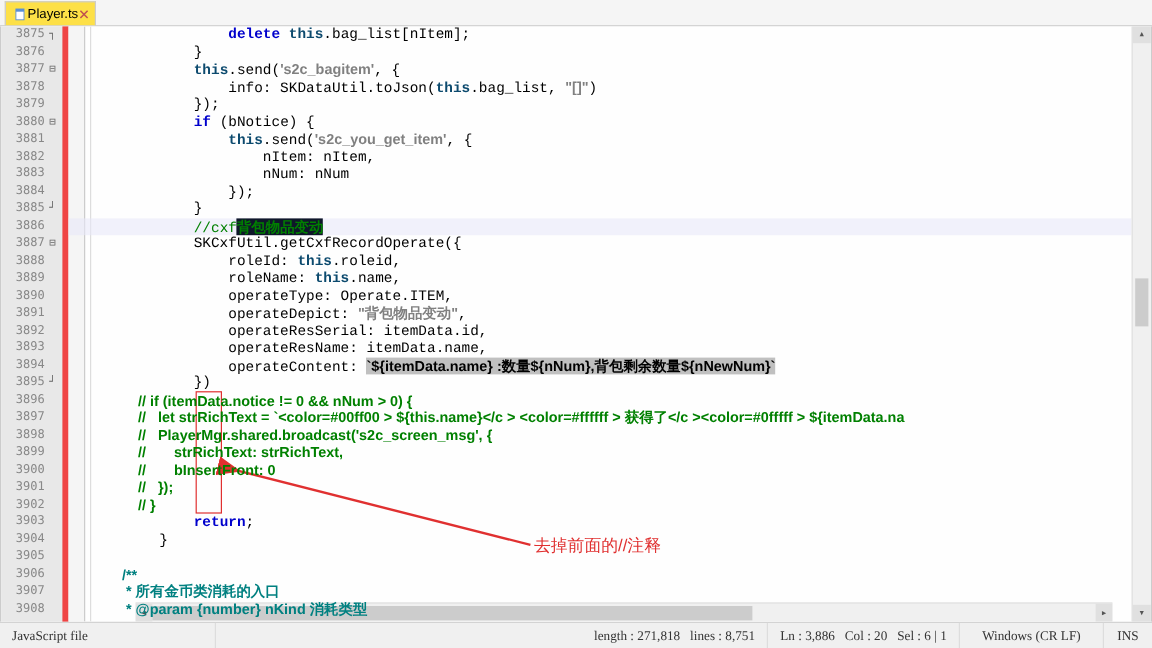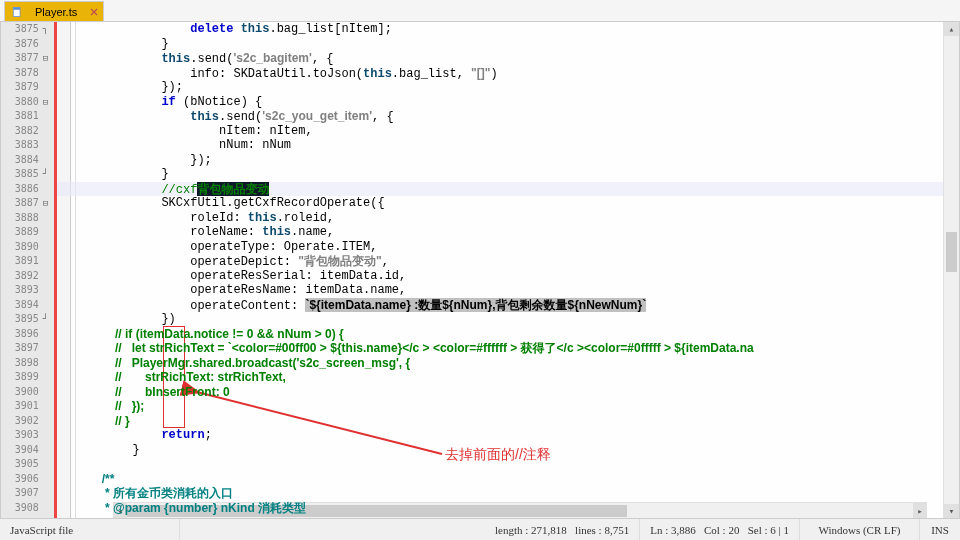--- a/index.html
+++ b/index.html
@@ -1,24 +1,24 @@
 <!DOCTYPE html>
 <html><head>
 <meta charset="utf-8">
 <style>
   * { margin: 0; padding: 0; box-sizing: border-box; }
   body { font-family: Consolas, "Courier New", monospace; font-size: 12px; background: #f0f0f0; overflow: hidden; width: 960px; height: 540px; position: relative; }
   .tabbar { background: #f5f5f5; height: 22px; border-bottom: 1px solid #ccc; display: flex; align-items: flex-end; padding-left: 4px; }
-  .tab { background: #eab308; border: 1px solid #ccc; border-bottom: none; padding: 2px 4px 2px 6px; display: flex; align-items: center; gap: 12px; height: 20px; }
+  .tab { background: #fde047; border: 1px solid #ccc; border-bottom: none; padding: 2px 4px 2px 6px; display: flex; align-items: center; gap: 0; height: 20px; }
   .tab-icon { width: 12px; height: 12px; display: inline-flex; align-items: center; justify-content: center; }
   .tab-icon svg { width: 12px; height: 12px; }
   .tab-label { font-size: 11px; font-family: Consolas, sans-serif; }
   .tab-close { width: 10px; height: 10px; display: inline-flex; align-items: center; justify-content: center; cursor: pointer; }
   .editor-area { display: flex; height: 496px; background: #fefefe; border-left: 1px solid #ccc; border-right: 1px solid #ccc; position: relative; }
-  .gutter { width: 56px; background: #e8e8e8; border-right: 3px solid #ef4444; display: flex; flex-direction: column; font-size: 10px; color: #888; font-family: Consolas, monospace; }
+  .gutter { width: 56px; background: #e8e8e8; border-right: 5px solid #ef4444; display: flex; flex-direction: column; font-size: 10px; color: #888; font-family: Consolas, monospace; }
   .gutter-line { height: 14.5px; line-height: 14.5px; display: flex; justify-content: flex-end; align-items: center; padding-right: 2px; }
   .ln { width: 34px; text-align: right; }
   .fold { width: 14px; text-align: center; color: #666; cursor: pointer; font-size: 9px; }
   .bookmark { width: 6px; background: #f08080; height: 100%; }
   .bookmark.none { background: transparent; }
   .code-panel { flex: 1; position: relative; overflow: hidden; }
   .code-content { position: absolute; left: 18px; top: 0; font-family: Consolas, "Courier New", monospace; font-size: 12px; line-height: 14.5px; white-space: pre; color: #000; }
   .code-margin { position: absolute; left: 0; top: 0; width: 14px; height: 100%; border-right: 1px solid #ccc; background: #f5f5f5; }
   .vert-line { position: absolute; top: 0; bottom: 0; width: 1px; background: #ddd; }
   .kw { color: #0000cc; font-weight: bold; }

